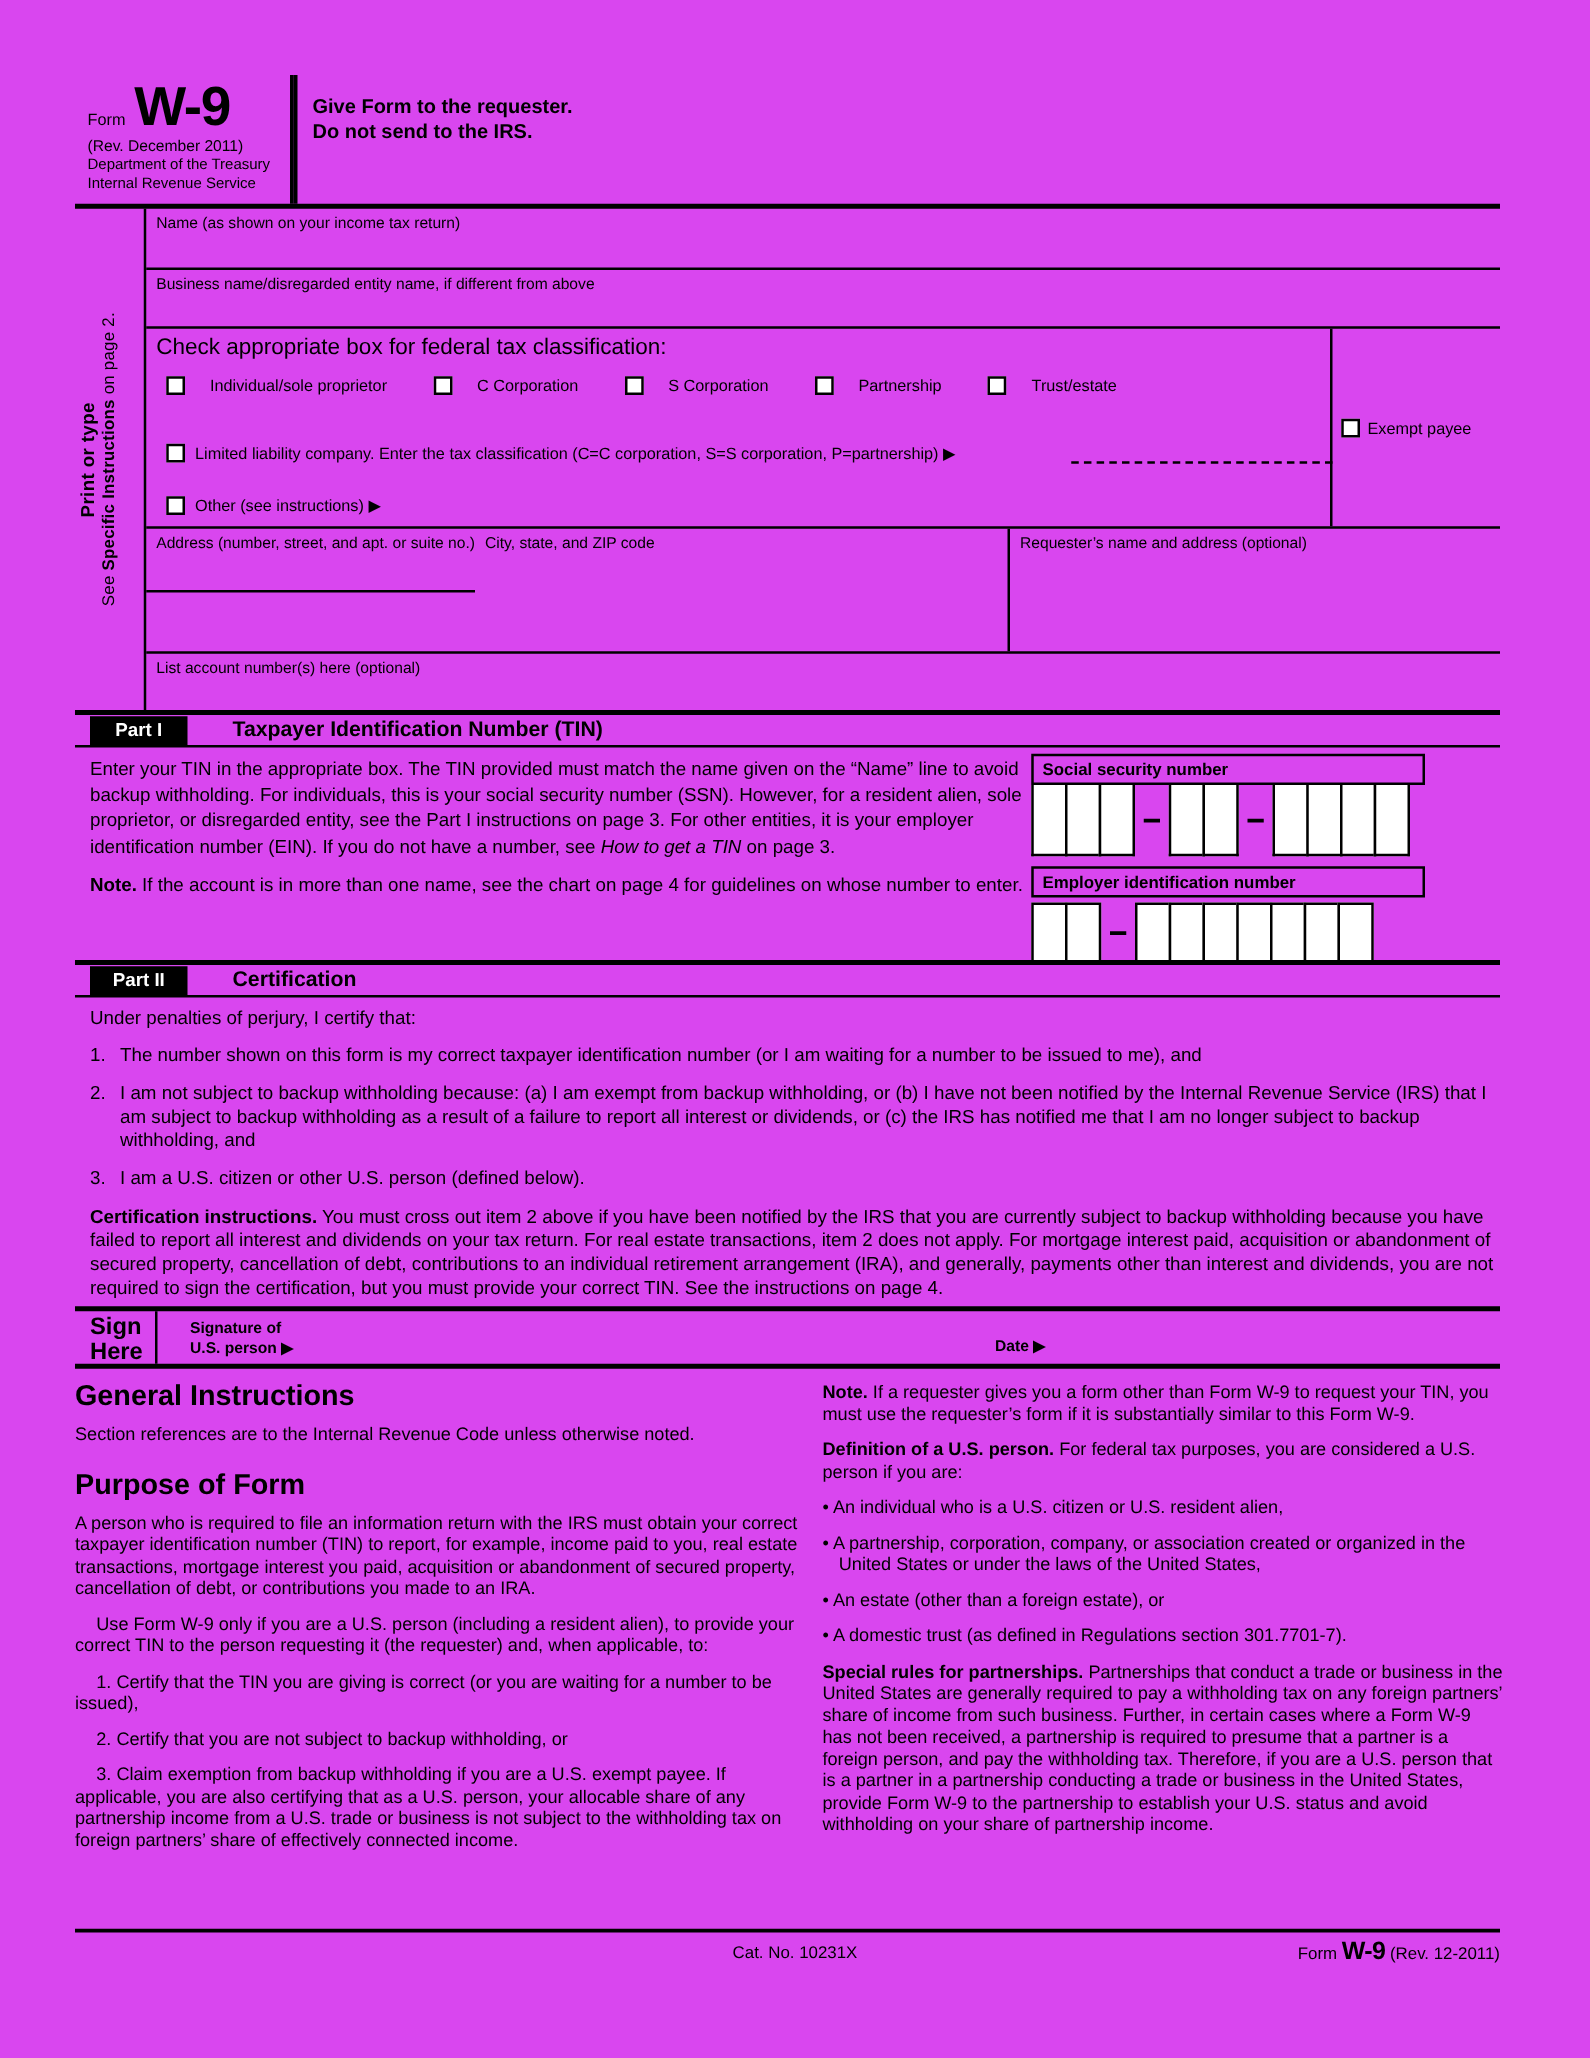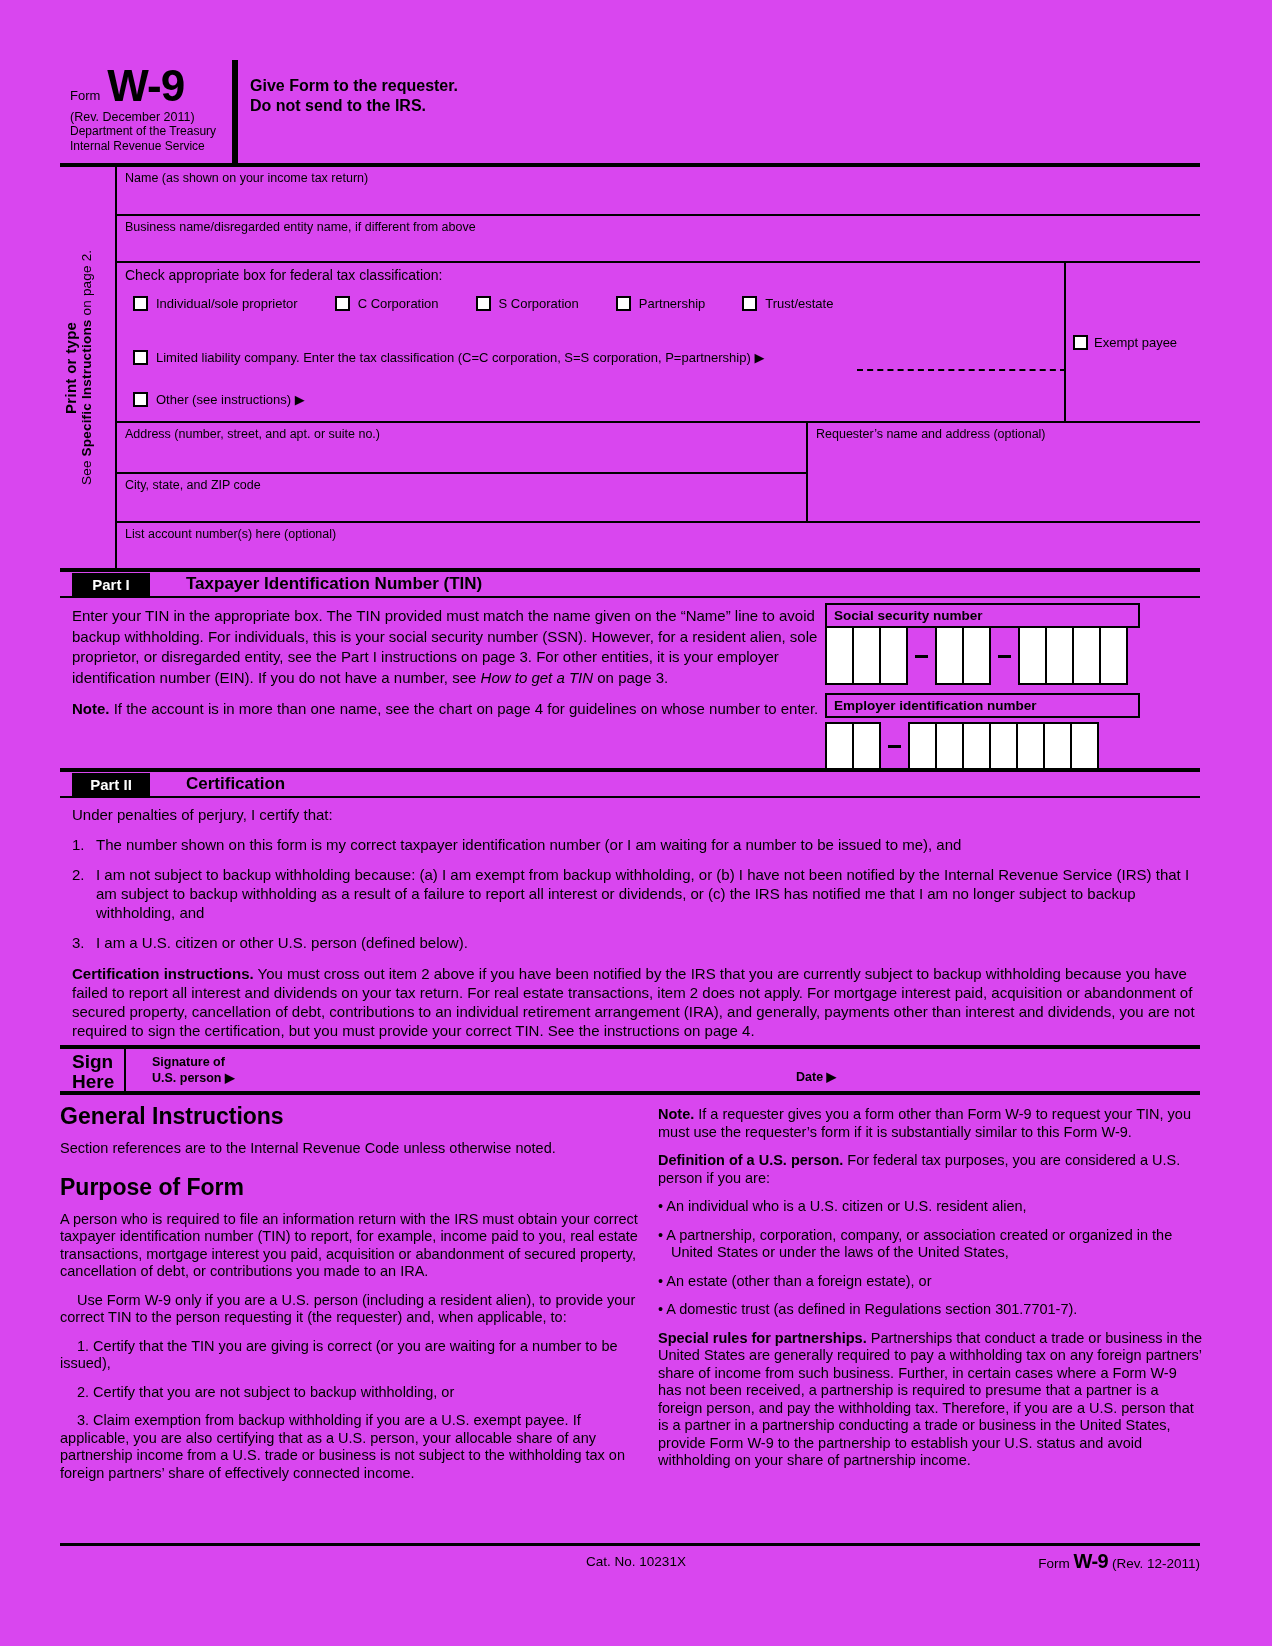--- a/index.html
+++ b/index.html
@@ -42,34 +42,34 @@
   .fields { position: absolute; left: 55px; top: 0; right: 0; bottom: 0; border-left: 2px solid #000; }
   .row { position: relative; border-bottom: 2px solid #000; display: flex; flex-direction: column; }
   .row-name { height: 49px; }
   .row-business { height: 47px; }
   .row-class { height: 160px; }
   .row-addrcity { height: 100px; border-bottom: 2px solid #000; display: flex; flex-direction: row; }
   .row-account { height: 53px; border-bottom: none; }
   .field-label { font-size: 12.5px; padding: 4px 0 0 8px; }
   .fill { flex: 1; }
 
-  .class-prompt { font-size: 14px; padding: 4px 0 0 8px; }
+  .class-prompt { font-size: 18px; padding: 4px 0 0 8px; }
   .cb { display: inline-block; width: 15px; height: 15px; border: 2px solid #000; background: #fff; flex: none; }
   .cb-row { display: flex; gap: 37px; margin: 13px 0 0 16px; }
-  .cb-item { display: flex; align-items: center; gap: 8px; }
+  .cb-item { display: flex; align-items: center; gap: 20px; }
   .cb-text { font-size: 13px; white-space: nowrap; }
   .llc-row { display: flex; align-items: center; gap: 8px; margin: 39px 0 0 16px; }
   .other-row { display: flex; align-items: center; gap: 8px; margin: 27px 0 0 16px; }
   .llc-dotted { position: absolute; left: 740px; top: 106px; width: 209px; border-bottom: 2.5px dashed #000; height: 0; }
   .exempt-cell {
     position: absolute; right: 0; top: 0; width: 136px; height: 100%;
     border-left: 2px solid #000;
     display: flex; align-items: center; gap: 6px; padding-left: 7px;
   }
-  .addr-left { width: 691px; border-right: 2px solid #000; display: flex; flex-direction: column; }
+  .addr-left { width: 691px; border-right: 2px solid #000; display: flex; flex-direction: row; }
   .addr-cell { height: 51px; border-bottom: 2px solid #000; display: flex; flex-direction: column; }
   .city-cell { flex: 1; display: flex; flex-direction: column; }
   .addr-right { flex: 1; display: flex; flex-direction: column; }
 
   
   .part-bar {
     position: absolute; left: 60px; width: 1140px; height: 30px;
     border-top: 4px solid #000; border-bottom: 2px solid #000;
     display: flex; align-items: center;
   }

